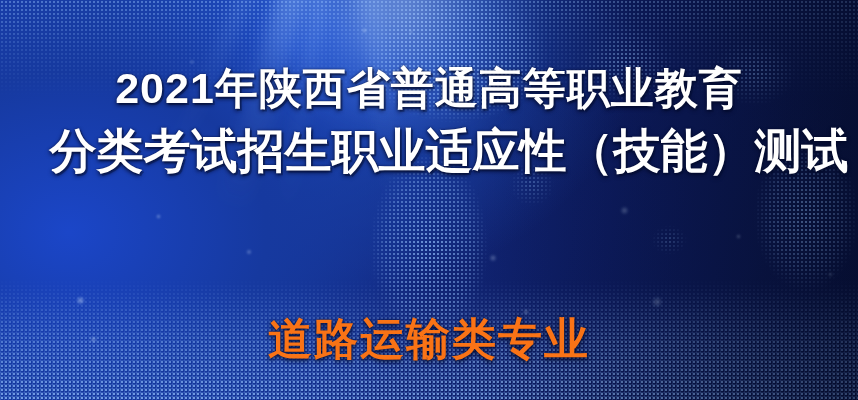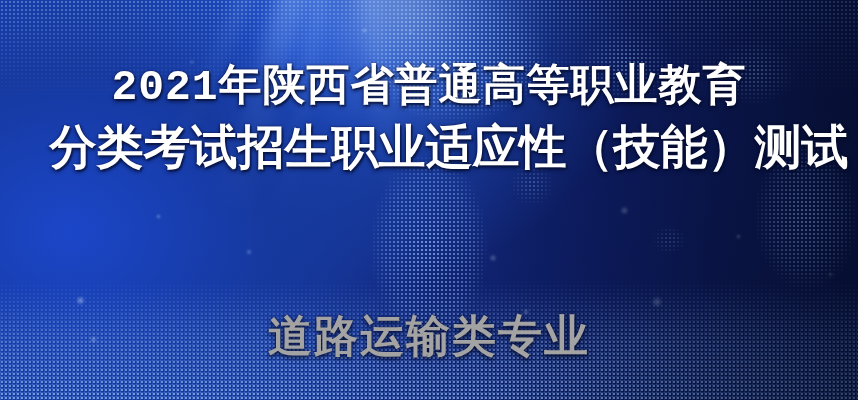--- a/index.html
+++ b/index.html
@@ -5,21 +5,21 @@
   html, body {
     margin: 0;
     padding: 0;
     background: #0b1c4e;
   }
   #banner {
     position: relative;
     width: 858px;
     height: 400px;
     overflow: hidden;
-    font-family: Liberation Mono, monospace;
+    font-family: Liberation Sans, sans-serif;
     background: #112e8e;
   }
 
   
   .bg-base {
     position: absolute;
     inset: 0;
     background:
       radial-gradient(ellipse 520px 420px at 8% 58%, #1b46c8 0%, #16399f 38%, rgba(18,48,140,0) 72%),
       radial-gradient(ellipse 460px 340px at 34% 12%, #2457d8 0%, rgba(29,74,180,0.55) 42%, rgba(20,52,150,0) 75%),
@@ -126,21 +126,21 @@
     letter-spacing: 0.5px;
     white-space: nowrap;
     text-shadow:
       0 2px 4px rgba(2,8,36,0.80),
       0 0 2px rgba(2,8,36,0.55),
       2px 2px 0 rgba(6,16,54,0.35);
   }
   #title-line-1 { top: 63px;  font-size: 43px; line-height: 50px; letter-spacing: 1px; }
   #title-line-2 { top: 124px; font-size: 47px; line-height: 54px; letter-spacing: 0px; margin-left: 20px; }
   #subtitle     { position: absolute; left: 0; width: 858px; top: 313px; text-align: center;
-                  color: #a3a3a3; font-weight: bold; font-size: 44px; line-height: 52px;
+                  color: #f97316; font-weight: bold; font-size: 44px; line-height: 52px;
                   letter-spacing: 2px; white-space: nowrap;
                   text-shadow: 0 2px 5px rgba(2,8,36,0.85), 0 0 2px rgba(2,8,36,0.5); }
 </style>
 </head>
 <body>
 
 <div id="banner">
 
   <div class="bg-base"></div>
   <div class="bg-dots"></div>

